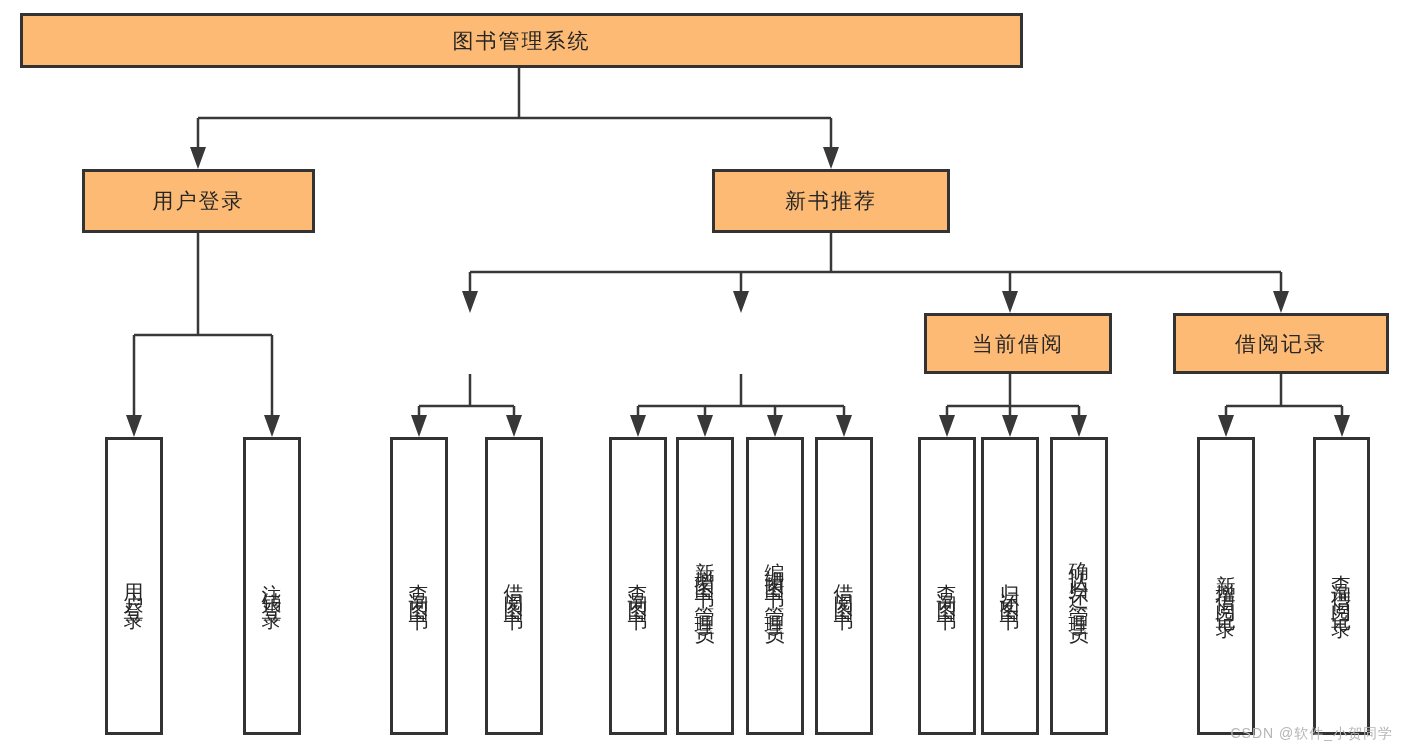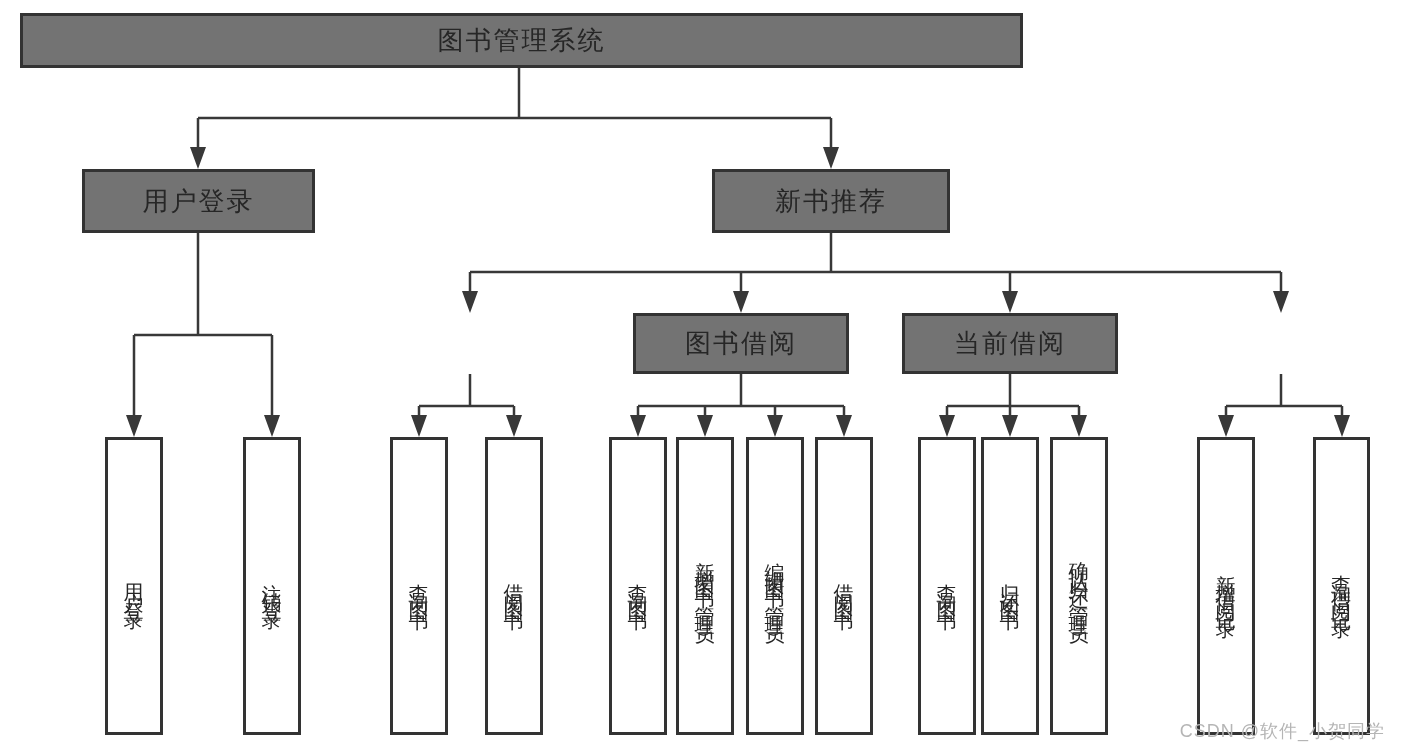--- a/index.html
+++ b/index.html
@@ -2,32 +2,32 @@
 <html><head>
 <meta charset="utf-8">
 <style>
   html,body{margin:0;padding:0;background:#fff;}
   .canvas{
     position:relative;width:1405px;height:747px;background:#ffffff;overflow:hidden;
     font-family:"Liberation Sans","DejaVu Sans",sans-serif;color:#262626;
   }
   .connectors{position:absolute;left:0;top:0;width:1405px;height:747px;pointer-events:none;}
   .box{
-    position:absolute;box-sizing:border-box;background:#737373;border:3px solid #333333;
+    position:absolute;box-sizing:border-box;background:#fdba74;border:3px solid #333333;
     display:flex;align-items:center;justify-content:center;
-    font-size:26px;letter-spacing:2px;white-space:nowrap;z-index:2;
+    font-size:21px;letter-spacing:2px;white-space:nowrap;z-index:2;
   }
   .vbox{
     position:absolute;box-sizing:border-box;background:#ffffff;border:3px solid #333333;
     display:flex;align-items:center;justify-content:center;
     writing-mode:vertical-rl;font-size:20px;letter-spacing:9px;line-height:1;z-index:2;
   }
   .watermark{
-    position:absolute;right:20px;bottom:4px;z-index:5;
-    font-size:18px;letter-spacing:1px;color:#b5b5b5;white-space:nowrap;
+    position:absolute;right:12px;bottom:4px;z-index:5;
+    font-size:14px;letter-spacing:1px;color:#b5b5b5;white-space:nowrap;
   }
 </style>
 </head>
 <body>
 
 <div class="canvas">
 
   <svg class="connectors" viewBox="0 0 1405 747" xmlns="http://www.w3.org/2000/svg">
 
     <path d="M519 68 V118 M198 118 H831 M198 118 V148 M831 118 V148" fill="none" stroke="#383838" stroke-width="2.5"></path>
@@ -55,22 +55,22 @@
       M939 415 H955 L947 437 Z  M1002 415 H1018 L1010 437 Z
       M1071 415 H1087 L1079 437 Z
       M1218 415 H1234 L1226 437 Z  M1334 415 H1350 L1342 437 Z"></path>
   </svg>
 
   <div class="box" style="left:20px;top:13px;width:1003px;height:55px">图书管理系统</div>
 
   <div class="box" style="left:82px;top:169px;width:233px;height:64px">用户登录</div>
   <div class="box" style="left:712px;top:169px;width:238px;height:64px">新书推荐</div>
 
-  <div class="box" style="left:633px;top:313px;width:216px;height:61px">图书借阅</div>
-  <div class="box" style="left:902px;top:313px;width:216px;height:61px">当前借阅</div>
+  <div class="box" style="left:924px;top:313px;width:188px;height:61px">当前借阅</div>
+  <div class="box" style="left:1173px;top:313px;width:216px;height:61px">借阅记录</div>
 
   <div class="vbox" style="left:105px;top:437px;width:58px;height:298px">用户登录</div>
   <div class="vbox" style="left:243px;top:437px;width:58px;height:298px">注销登录</div>
   <div class="vbox" style="left:390px;top:437px;width:58px;height:298px">查询图书</div>
   <div class="vbox" style="left:485px;top:437px;width:58px;height:298px">借阅图书</div>
   <div class="vbox" style="left:609px;top:437px;width:58px;height:298px">查询图书</div>
   <div class="vbox" style="left:676px;top:437px;width:58px;height:298px">新增图书（管理员）</div>
   <div class="vbox" style="left:746px;top:437px;width:58px;height:298px">编辑图书（管理员）</div>
   <div class="vbox" style="left:815px;top:437px;width:58px;height:298px">借阅图书</div>
   <div class="vbox" style="left:918px;top:437px;width:58px;height:298px">查询图书</div>

